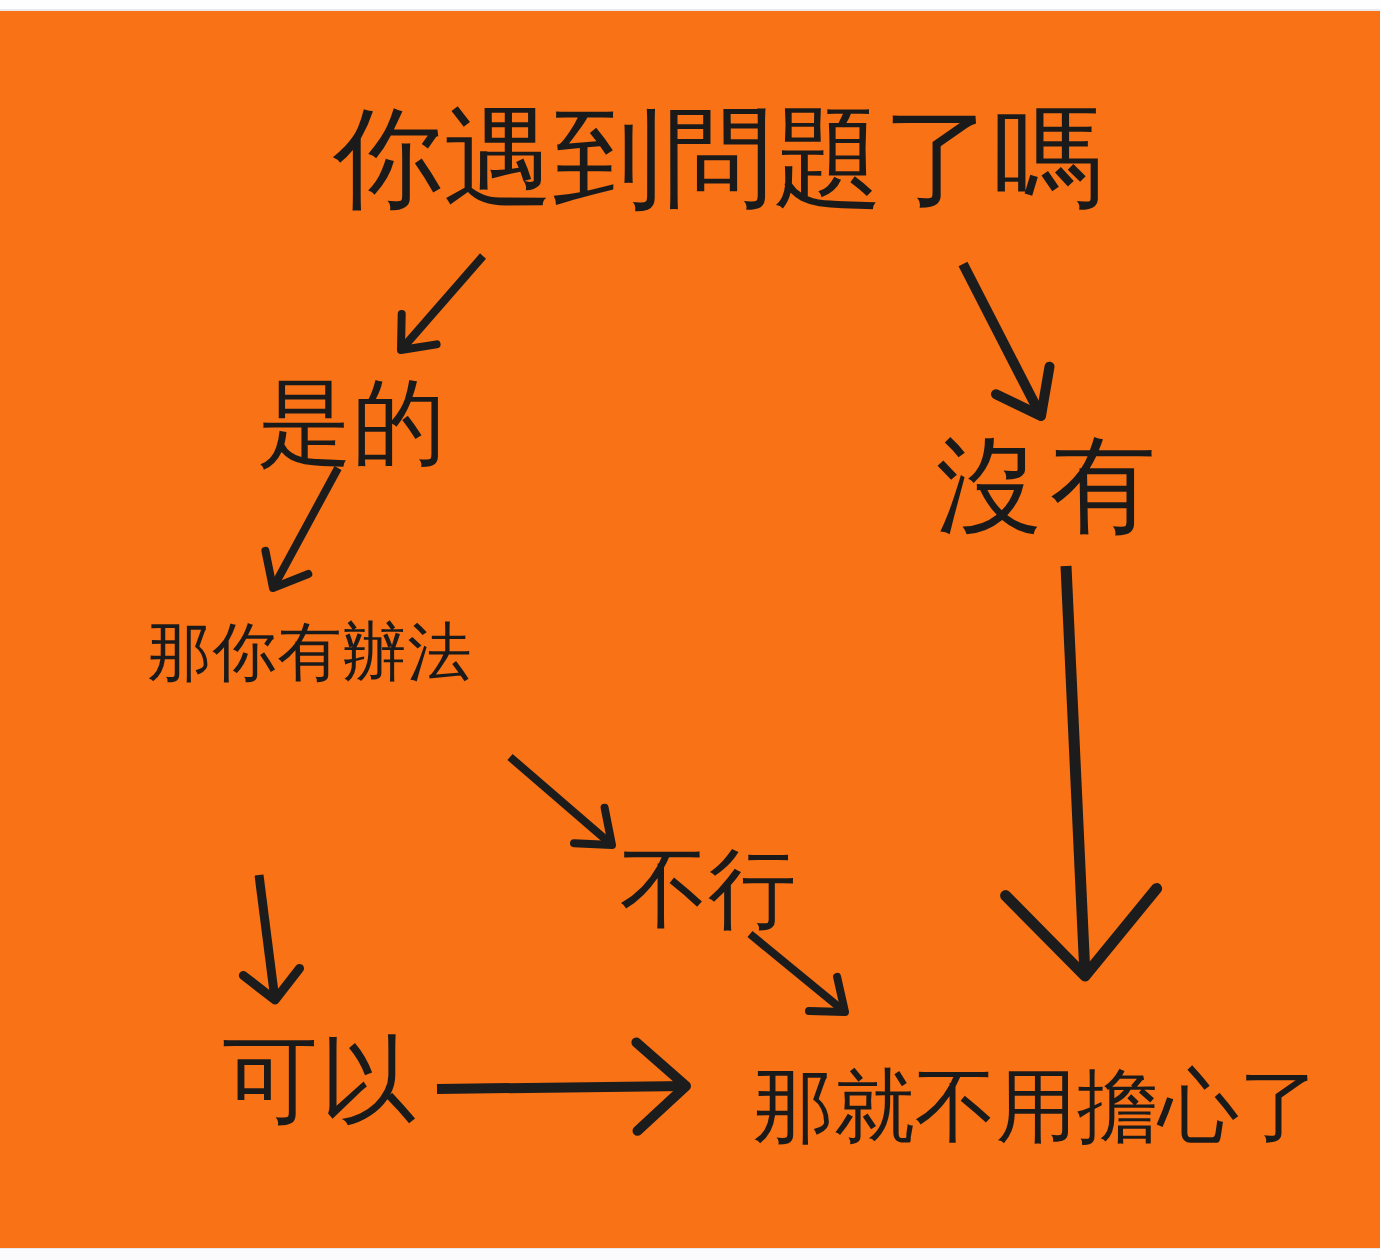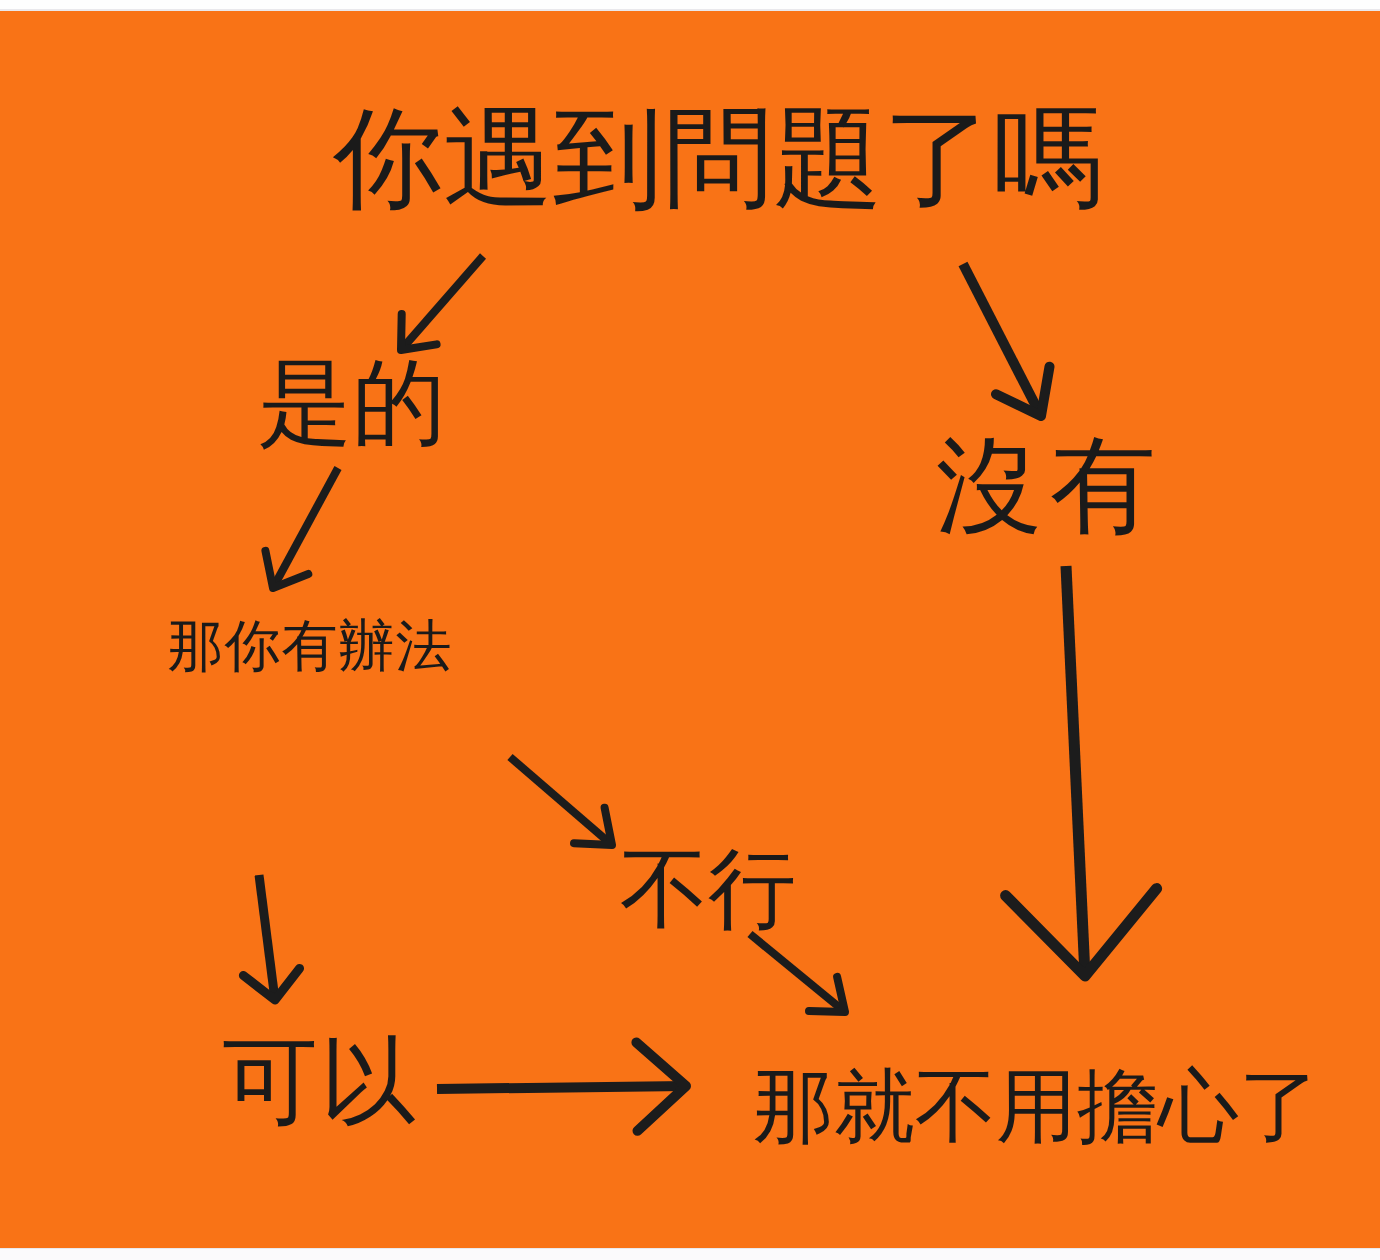--- a/index.html
+++ b/index.html
@@ -36,25 +36,25 @@
     width: 1380px; height: 1260px;
   }
   .node {
     position: absolute;
     white-space: nowrap;
     line-height: 1.15;
     font-weight: 500;
     color: #1a1a1a;
   }
   .n-title   { left: 56px;  top: 95px;   width: 1324px; text-align: center; font-size: 110px; }
-  .n-yes     { left: 258px; top: 349px;  font-size: 94px;  letter-spacing: 0; }
+  .n-yes     { left: 258px; top: 369px;  font-size: 94px;  letter-spacing: 0; }
   .n-q2      { left: 95px;  top: 604px;  width: 430px; text-align: center;
-               font-size: 56px; line-height: 1.5; white-space: normal; letter-spacing: 1px; }
+               font-size: 64px; line-height: 1.5; white-space: normal; letter-spacing: 1px; }
   .n-cannot  { left: 620px; top: 838px;  font-size: 88px;  letter-spacing: 0; }
-  .n-can     { left: 222px; top: 1026px; font-size: 96px;  letter-spacing: 2px; }
+  .n-can     { left: 222px; top: 1026px; font-size: 96px;  letter-spacing: 2px; font-family: Liberation Serif, serif; }
   .n-no      { left: 936px; top: 425px;  font-size: 106px; letter-spacing: 8px; }
   .n-worry   { left: 753px; top: 1060px; font-size: 81px;  letter-spacing: 0; }
 </style>
 </head>
 <body>
 
 <div class="canvas">
 
   <div class="edge-top"></div>
 

